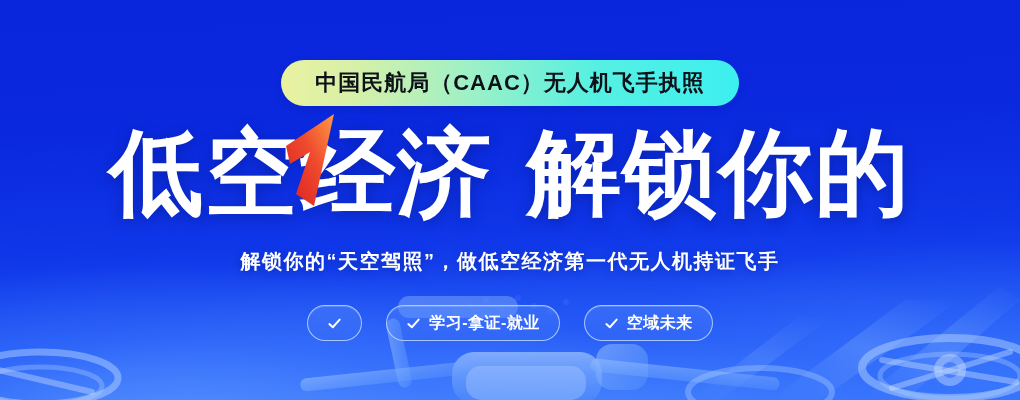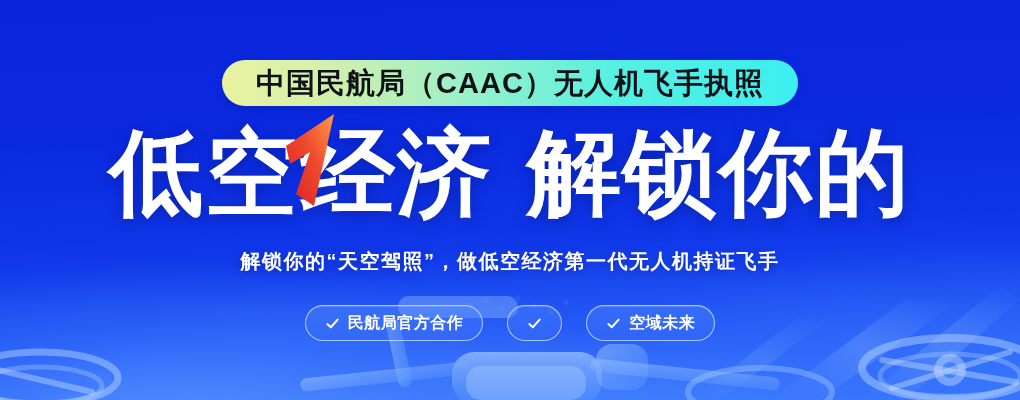--- a/index.html
+++ b/index.html
@@ -22,21 +22,21 @@
 
   
   .pill-wrap{position:absolute;left:0;right:0;top:60px;display:flex;justify-content:center;}
   .pill{
     display:flex;align-items:center;justify-content:center;
     height:46px;padding:0 34px;border-radius:26px;
     background:linear-gradient(90deg,#e9f2a0 0%,#d7f0a8 16%,#9cf0c8 42%,#57f0e2 68%,#3ceff0 100%);
     box-shadow:0 2px 10px rgba(0,0,0,.10);
   }
   .pill-text{
-    font-size:29px;font-weight:bold;color:#0e1118;letter-spacing:1px;
+    font-size:22px;font-weight:bold;color:#0e1118;letter-spacing:1px;
     white-space:nowrap;line-height:1;
   }
 
   
   .headline{
     position:absolute;left:0;right:0;top:126px;
     display:flex;align-items:flex-end;justify-content:center;
     white-space:nowrap;
   }
   .hl-text{
@@ -178,28 +178,28 @@
   </svg>
 
   <div class="subtitle">解锁你的“天空驾照”，做低空经济第一代无人机持证飞手</div>
 
   <div class="chips">
 
     <div class="chip">
       <svg class="chip-check" viewBox="0 0 16 16" aria-hidden="true">
         <path d="M2.5 8.6 L6.2 12 L13.5 3.8" fill="none" stroke="#ffffff" stroke-width="2.1" stroke-linecap="round" stroke-linejoin="round"></path>
       </svg>
-      <span class="chip-label">民航局官方合作</span>
     </div>
 
 
     <div class="chip">
       <svg class="chip-check" viewBox="0 0 16 16" aria-hidden="true">
         <path d="M2.5 8.6 L6.2 12 L13.5 3.8" fill="none" stroke="#ffffff" stroke-width="2.1" stroke-linecap="round" stroke-linejoin="round"></path>
       </svg>
+      <span class="chip-label">学习-拿证-就业</span>
     </div>
 
     <div class="chip">
       <svg class="chip-check" viewBox="0 0 16 16" aria-hidden="true">
         <path d="M2.5 8.6 L6.2 12 L13.5 3.8" fill="none" stroke="#ffffff" stroke-width="2.1" stroke-linecap="round" stroke-linejoin="round"></path>
       </svg>
       <span class="chip-label">空域未来</span>
     </div>
 
   </div>

